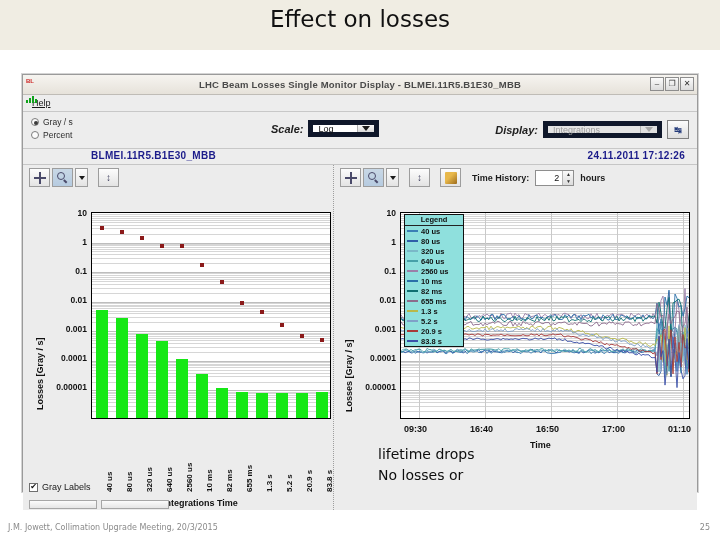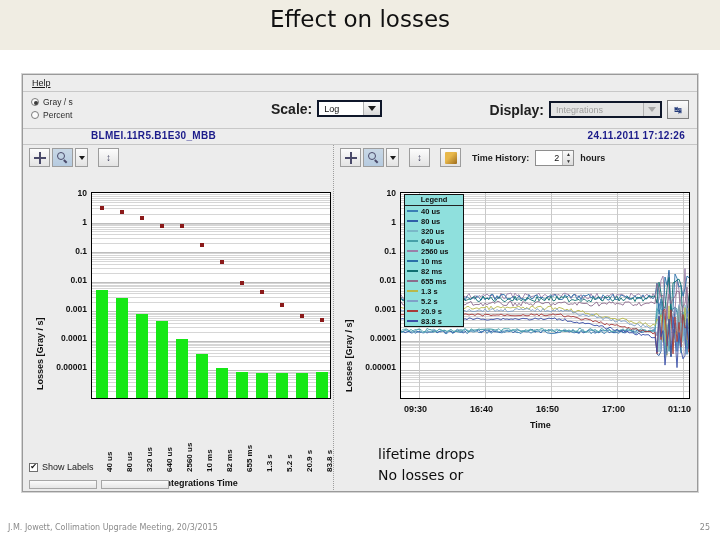--- a/index.html
+++ b/index.html
@@ -84,24 +84,24 @@
   .radio-row { display: flex; align-items: center; height: 13px; font-size: 8.5px; color: #2b2b2b; }
   .radio {
     width: 8px; height: 8px; border-radius: 50%; border: 1px solid #7d7d7d;
     background: #fbfbfb; margin-right: 4px; position: relative; flex: 0 0 auto;
   }
   .radio.sel::after {
     content: ""; position: absolute; left: 2px; top: 2px;
     width: 4px; height: 4px; border-radius: 50%; background: #3a3a3a;
   }
   .scale-box { position: absolute; left: 248px; top: 8px; display: flex; align-items: center; }
-  .lbl { font-size: 14px; color: #202020; font-weight: bold; margin-right: 5px; }
+  .lbl { font-size: 11px; color: #202020; font-weight: bold; margin-right: 5px; font-style: italic; }
   .combo {
     display: flex; align-items: stretch; height: 17px;
-    border: 2px solid #0f172a; background: #ffffff;
+    border: 5px solid #0f172a; background: #ffffff;
   }
   .combo .val {
     min-width: 44px; padding: 0 5px; font-size: 9px; color: #111;
     display: flex; align-items: center; background: #ffffff;
   }
   .combo .arrow {
     width: 17px; background: linear-gradient(to bottom,#fafafa,#d9d9d9);
     border-left: 1px solid #b0b0b0;
     display: flex; align-items: center; justify-content: center;
   }
@@ -220,20 +220,32 @@
   .brush { width: 12px; height: 12px; background: linear-gradient(135deg,#e8b84b 40%, #9c6b1c 100%); border-radius: 1px; }
 </style>
 </head>
 <body>
 
 <div class="title-band"></div>
 <div class="slide-title">Effect on losses</div>
 
 <div class="app-window">
 
+  <div class="titlebar">
+    <div class="app-icon">
+      <div class="bl">BL</div>
+      <div class="bars"><i style="height:3px"></i><i style="height:5px"></i><i style="height:7px"></i><i style="height:4px"></i></div>
+    </div>
+    <div class="titlebar-text">LHC Beam Losses Single Monitor Display - BLMEI.11R5.B1E30_MBB</div>
+    <div class="win-buttons">
+      <div class="win-btn">–</div>
+      <div class="win-btn">❐</div>
+      <div class="win-btn">✕</div>
+    </div>
+  </div>
 
   <div class="menubar">
     <div class="menu-item"><u>Help</u></div>
   </div>
 
   <div class="control-strip">
     <div class="radio-group">
       <div class="radio-row">
         <span class="radio sel"></span>
         <span>Gray / s</span>
@@ -410,21 +422,21 @@
             <div class="xtick-lbl" style="left: 262px; top: 302px;">5.2 s</div>
             <div class="xtick-lbl" style="left: 282px; top: 302px;">20.9 s</div>
             <div class="xtick-lbl" style="left: 302px; top: 302px;">83.8 s</div>
           </div>
 
         <div class="xaxis-title" style="left:140px; top:308px;">Integrations Time</div>
       </div>
 
       <div class="checkbox-row">
         <span class="chk">✔</span>
-        <span class="chk-lbl">Show Labels</span>
+        <span class="chk-lbl">Gray Labels</span>
       </div>
       <div class="bottom-buttons">
         <div class="bb"></div>
         <div class="bb"></div>
       </div>
     </div>
 
     <div class="panel panel-right">
       <div class="chart-toolbar">
         <div class="tb-btn">

